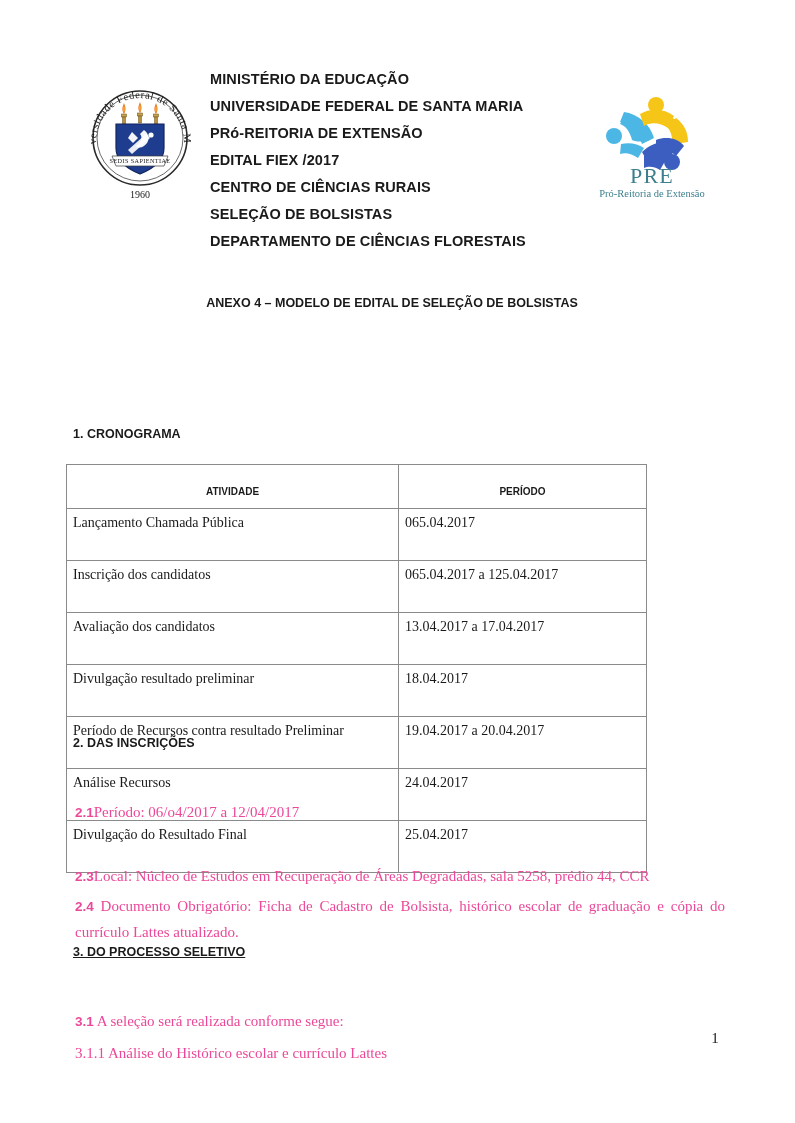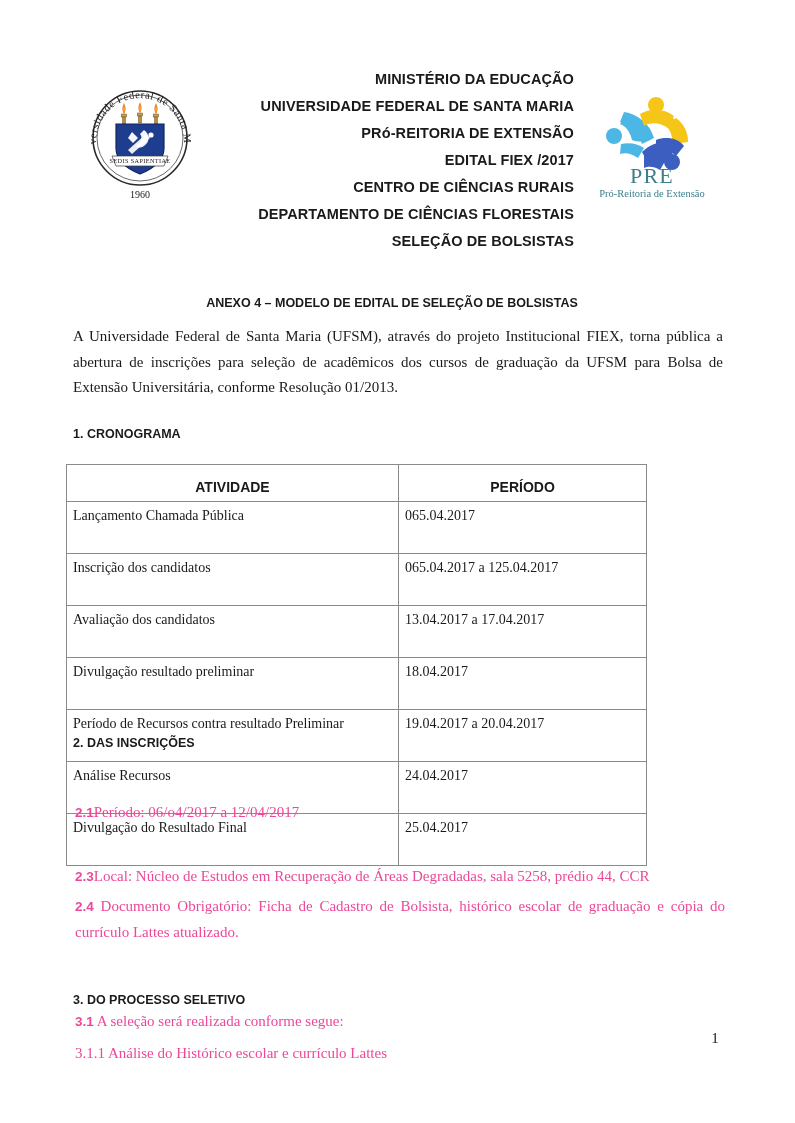--- a/index.html
+++ b/index.html
@@ -36,24 +36,24 @@
   }
   .logo-pre {
     position: absolute;
     left: 580px;
     top: 12px;
     width: 145px;
     height: 125px;
   }
   .header-titles {
     position: absolute;
-    left: 179px;
+    left: 210px;
     top: 0px;
     width: 395px;
-    text-align: right;
+    text-align: left;
   }
   .header-titles .hline {
     font-family: "Liberation Sans", "DejaVu Sans", sans-serif;
     font-weight: bold;
     font-size: 14.5px;
     letter-spacing: 0.1px;
     line-height: 27px;
     white-space: nowrap;
     color: #1a1a1a;
   }
@@ -90,43 +90,43 @@
     left: 73px;
     font-family: "Liberation Sans", "DejaVu Sans", sans-serif;
     font-weight: bold;
     font-size: 12.5px;
     color: #1a1a1a;
     white-space: nowrap;
     text-align: right;
   }
   #sec1-head { top: 427px; }
   #sec2-head { top: 736px; }
-  #sec3-head { top: 993px; }
+  #sec3-head { top: 945px; text-decoration: underline; }
 
   
   .cronograma {
     position: absolute;
     left: 66px;
     top: 464px;
     width: 580px;
     border-collapse: collapse;
     table-layout: fixed;
   }
   .cronograma th,
   .cronograma td {
     border: 1px solid #8a8a8a;
     vertical-align: top;
     color: #1a1a1a;
   }
   .cronograma th {
     font-family: "Liberation Sans", "DejaVu Sans", sans-serif;
     font-weight: bold;
-    font-size: 14px;
+    font-size: 10px;
     text-align: center;
-    padding: 14px 4px 6px 4px;
+    padding: 21px 4px 6px 4px;
     height: 16px;
   }
   .cronograma td {
     font-size: 14px;
     padding: 5px 6px 28px 6px;
     height: 17px;
     line-height: 18px;
   }
   .col-atividade { width: 332px; }
   .col-periodo  { width: 248px; }
@@ -224,22 +224,22 @@
         <text x="60" y="122" font-family="Liberation Serif, serif" font-size="10" fill="#1a1a1a" text-anchor="middle">1960</text>
       </svg>
     </div>
 
     <div class="header-titles">
       <div class="hline">MINISTÉRIO DA EDUCAÇÃO</div>
       <div class="hline">UNIVERSIDADE FEDERAL DE SANTA MARIA</div>
       <div class="hline">PRó-REITORIA DE EXTENSÃO</div>
       <div class="hline">EDITAL  FIEX /2017</div>
       <div class="hline">CENTRO DE CIÊNCIAS RURAIS</div>
+      <div class="hline">SELEÇÃO DE BOLSISTAS</div>
       <div class="hline">DEPARTAMENTO DE CIÊNCIAS FLORESTAIS</div>
-      <div class="hline">SELEÇÃO DE BOLSISTAS</div>
     </div>
 
     <div class="logo-pre">
       <svg viewBox="0 0 145 125" width="145" height="125" xmlns="http://www.w3.org/2000/svg">
 
         <circle cx="34" cy="58" r="8" fill="#4cb7e5"></circle>
         <path d="M46,36 C60,40 68,50 70,62 C64,64 57,64 52,62 C50,54 46,48 40,46 Z" fill="#4cb7e5"></path>
         <path d="M44,34 C58,36 70,46 74,60 L62,66 C58,54 50,46 40,44 Z" fill="#4cb7e5"></path>
         <path d="M41,66 C50,64 58,66 64,70 L58,80 C52,76 46,74 40,76 Z" fill="#4cb7e5"></path>
 
@@ -254,21 +254,20 @@
         <path d="M64,78 C72,74 82,74 88,78 L80,92 C74,88 68,88 64,90 Z" fill="#3b5ec0"></path>
 
         <text x="72" y="105" font-family="Liberation Serif, serif" font-size="22" fill="#3d7f8c" text-anchor="middle" letter-spacing="1.2">PRE</text>
         <text x="72" y="119" font-family="Liberation Serif, serif" font-size="10.5" fill="#3d7f8c" text-anchor="middle">Pró-Reitoria de Extensão</text>
       </svg>
     </div>
   </div>
 
   <div class="anexo-title">ANEXO 4 – MODELO DE EDITAL DE SELEÇÃO DE BOLSISTAS</div>
 
-  <div class="intro">A Universidade Federal de Santa Maria (UFSM), através do projeto Institucional FIEX, torna pública a abertura de inscrições para seleção de acadêmicos dos cursos de graduação da UFSM para Bolsa de Extensão Universitária, conforme Resolução 01/2013.</div>
 
   <div class="sec-head" id="sec1-head">1. CRONOGRAMA</div>
 
   <table class="cronograma">
     <colgroup>
       <col class="col-atividade">
       <col class="col-periodo">
     </colgroup>
     <thead>
       <tr>

